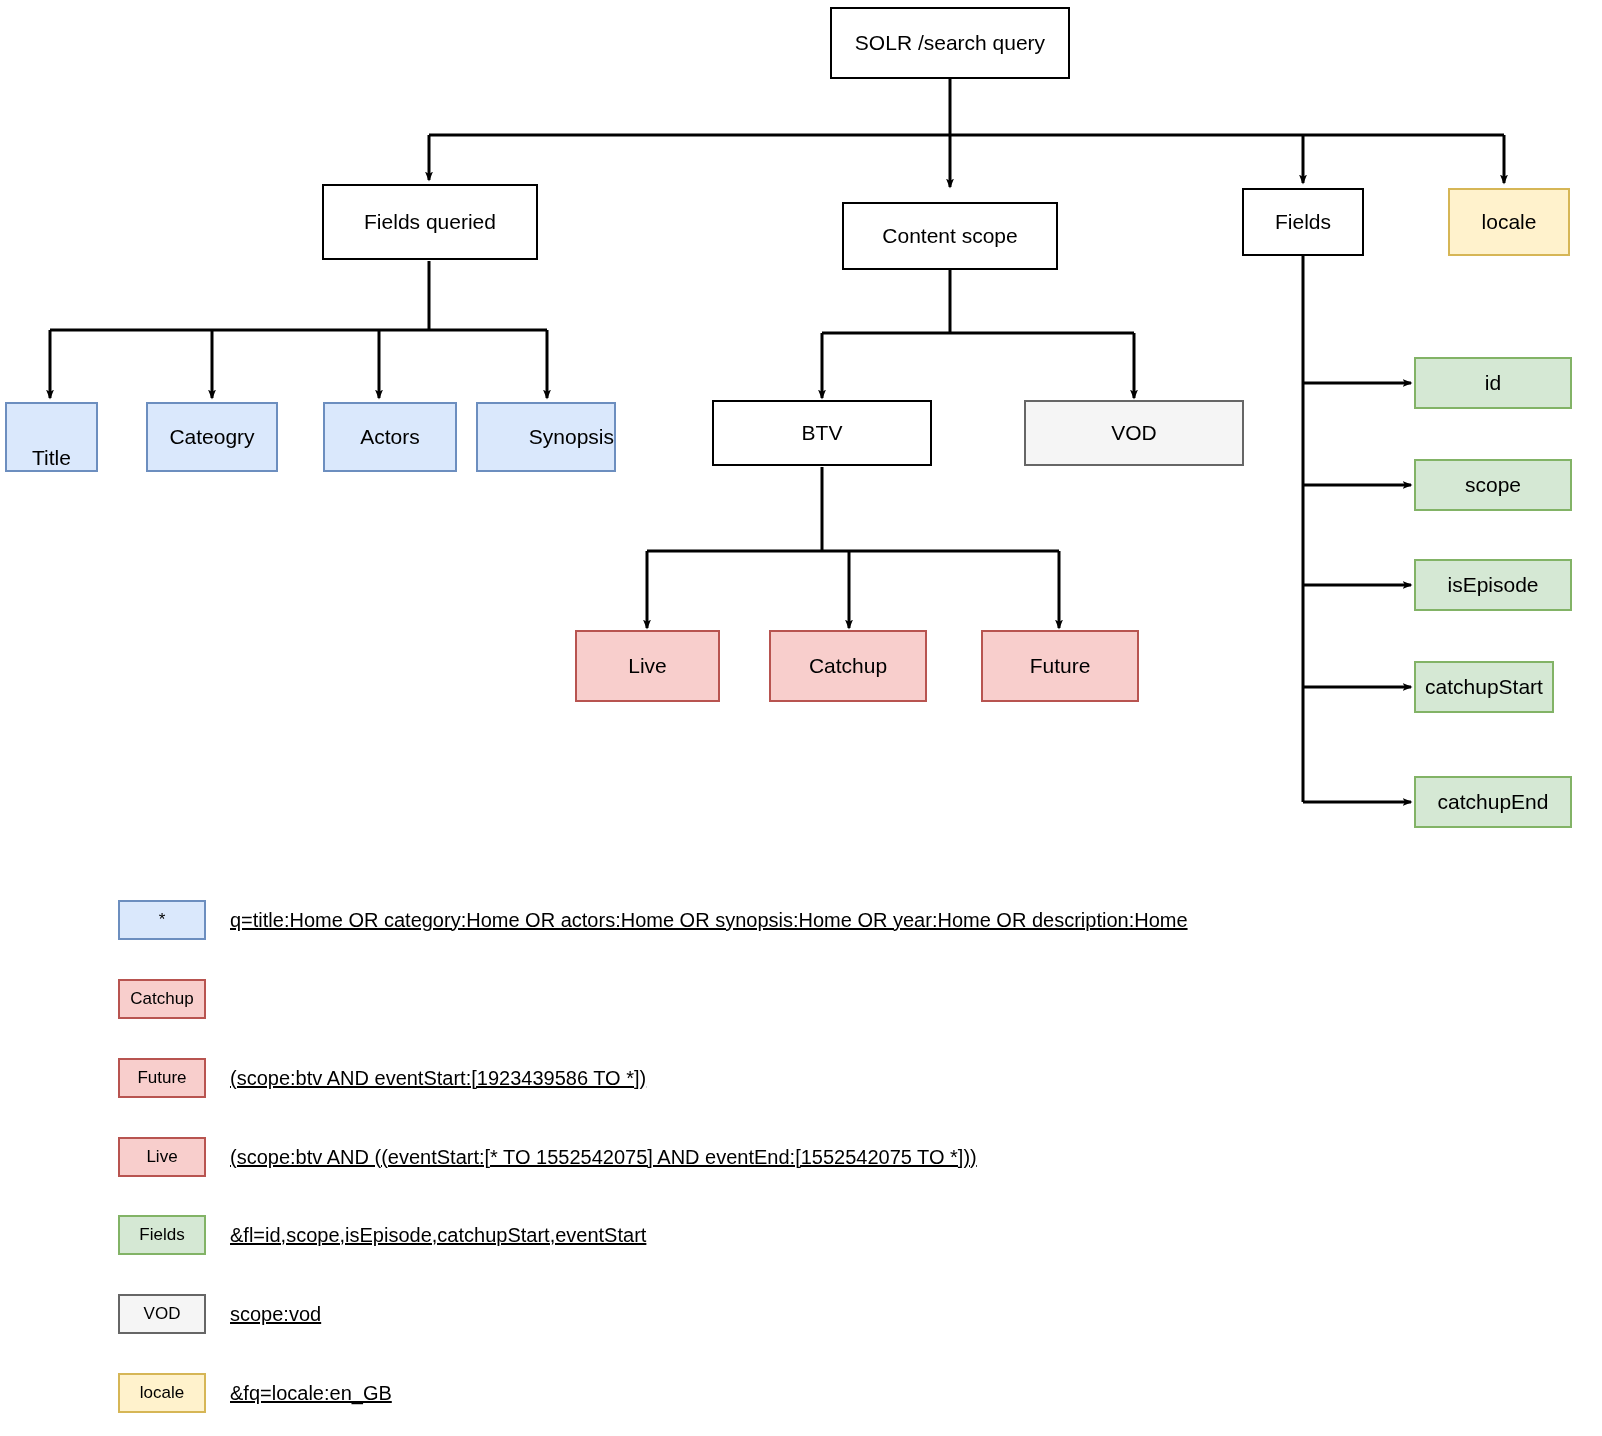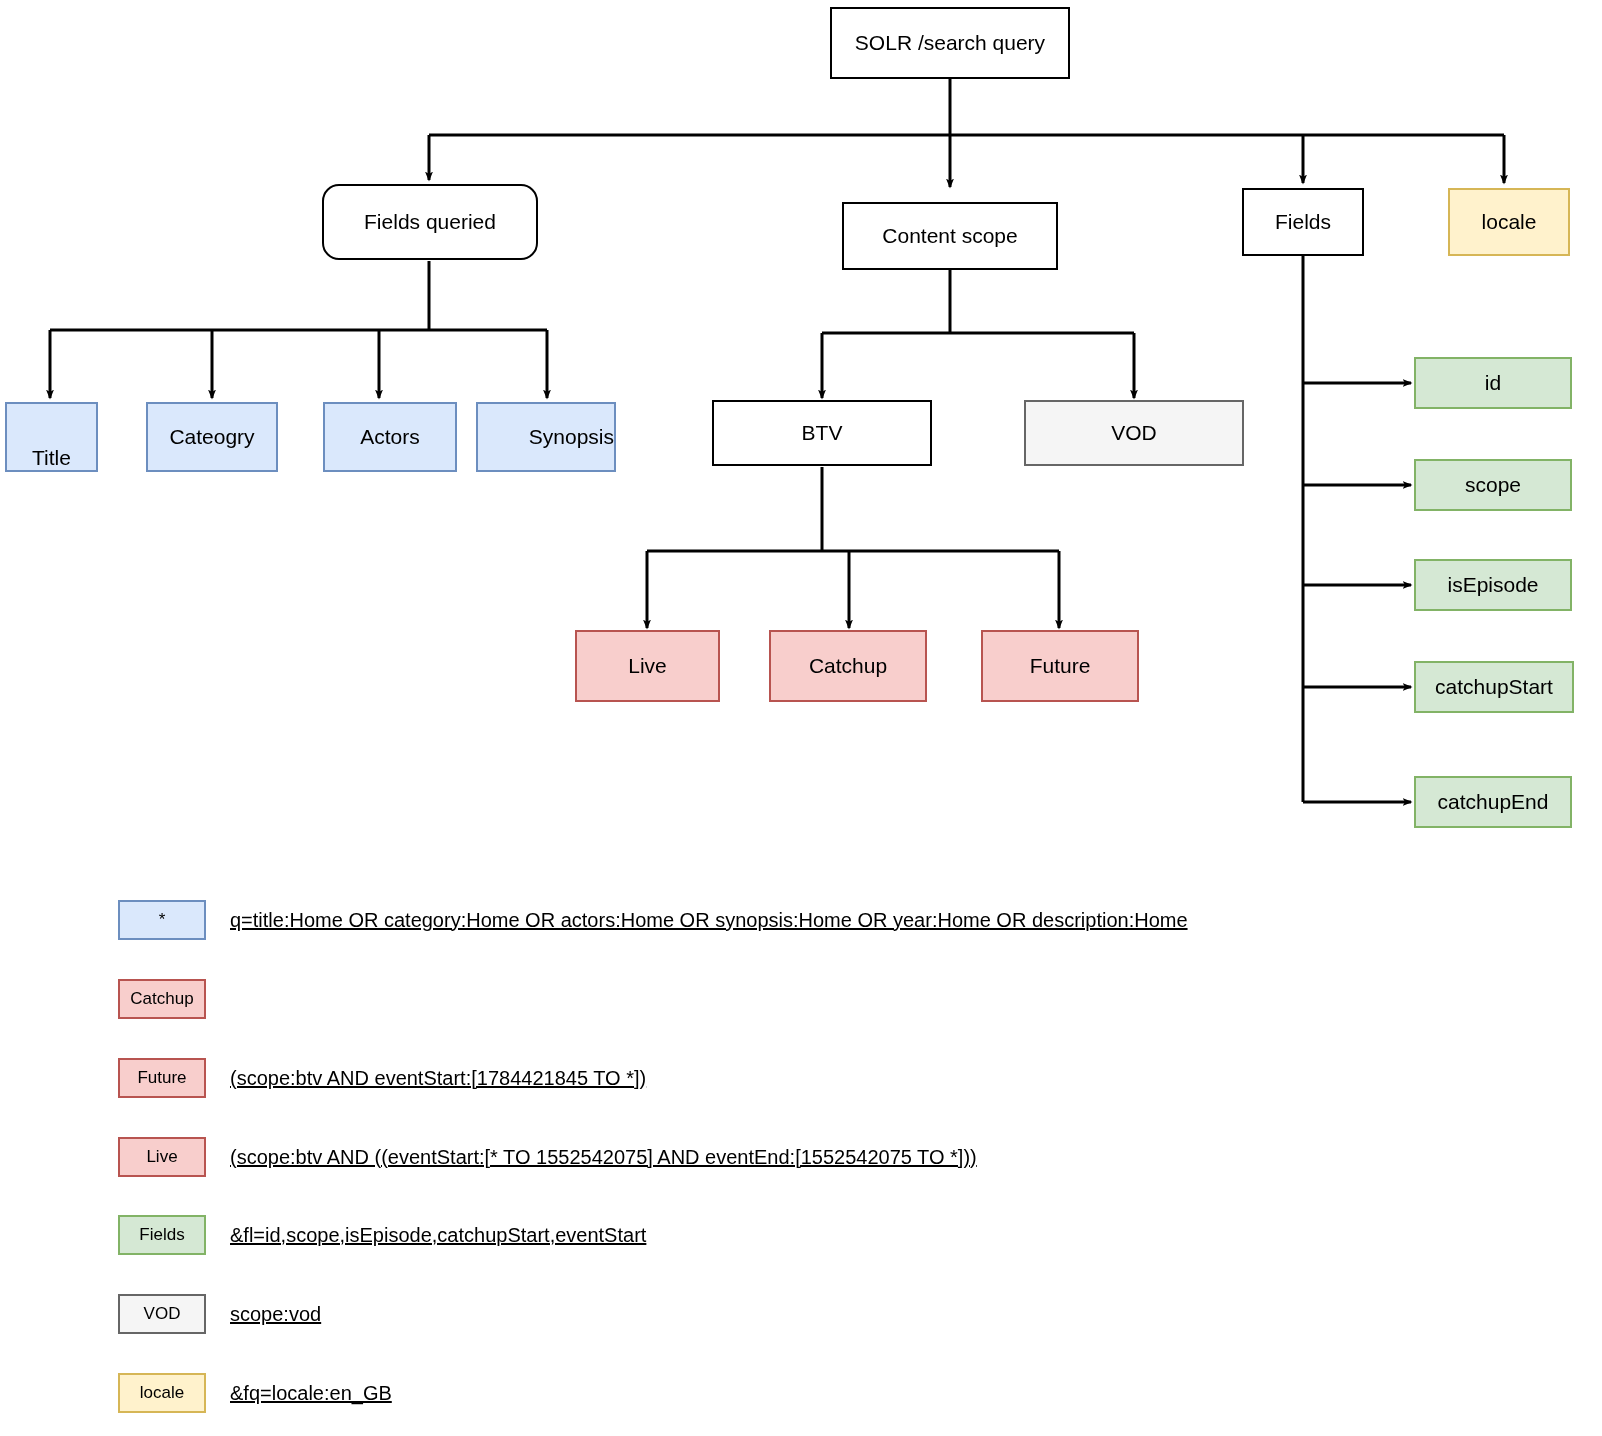--- a/index.html
+++ b/index.html
@@ -128,21 +128,21 @@
       <path d="M1303,585 L1411,585" marker-end="url(#arrow)"></path>
       <path d="M1303,687 L1411,687" marker-end="url(#arrow)"></path>
       <path d="M1303,802 L1411,802" marker-end="url(#arrow)"></path>
     </g>
   </svg>
 
   <div class="node n-plain" style="left:830px; top:7px; width:240px; height:72px;">
     <span>SOLR /search query</span>
   </div>
 
-  <div class="node n-plain" style="left:322px; top:184px; width:216px; height:76px;border-radius:17px;">
+  <div class="node n-plain" style="left:322px; top:184px; width:216px; height:76px;">
     <span>Fields queried</span>
   </div>
 
   <div class="node n-plain" style="left:842px; top:202px; width:216px; height:68px;justify-content:center;">
     <span>Content scope</span>
   </div>
 
   <div class="node n-plain" style="left:1242px; top:188px; width:122px; height:68px;">
     <span>Fields</span>
   </div>
@@ -183,21 +183,21 @@
 
   <div class="node n-green" style="left:1414px; top:357px; width:158px; height:52px;">
     <span>id</span>
   </div>
   <div class="node n-green" style="left:1414px; top:459px; width:158px; height:52px;">
     <span>scope</span>
   </div>
   <div class="node n-green" style="left:1414px; top:559px; width:158px; height:52px;">
     <span>isEpisode</span>
   </div>
-  <div class="node n-green" style="left:1414px; top:661px; width:160px; height:52px;">
+  <div class="node n-green" style="left:1414px; top:661px; width:140px; height:52px;">
     <span>catchupStart</span>
   </div>
   <div class="node n-green" style="left:1414px; top:776px; width:158px; height:52px;">
     <span>catchupEnd</span>
   </div>
 
   <div id="legend">
 
     <div class="legend-row" style="left:118px; top:18px;">
       <div class="legend-swatch n-blue">
@@ -209,21 +209,21 @@
     <div class="legend-row" style="left:118px; top:97px;">
       <div class="legend-swatch n-red">
         <span>Catchup</span>
       </div>
     </div>
 
     <div class="legend-row" style="left:118px; top:176px;">
       <div class="legend-swatch n-red">
         <span>Future</span>
       </div>
-      <div class="legend-text">(scope:btv AND eventStart:[1784421845 TO *])</div>
+      <div class="legend-text">(scope:btv AND eventStart:[1923439586 TO *])</div>
     </div>
 
     <div class="legend-row" style="left:118px; top:255px;">
       <div class="legend-swatch n-red">
         <span>Live</span>
       </div>
       <div class="legend-text">(scope:btv AND ((eventStart:[* TO 1552542075] AND eventEnd:[1552542075 TO *]))</div>
     </div>
 
     <div class="legend-row" style="left:118px; top:333px;">

